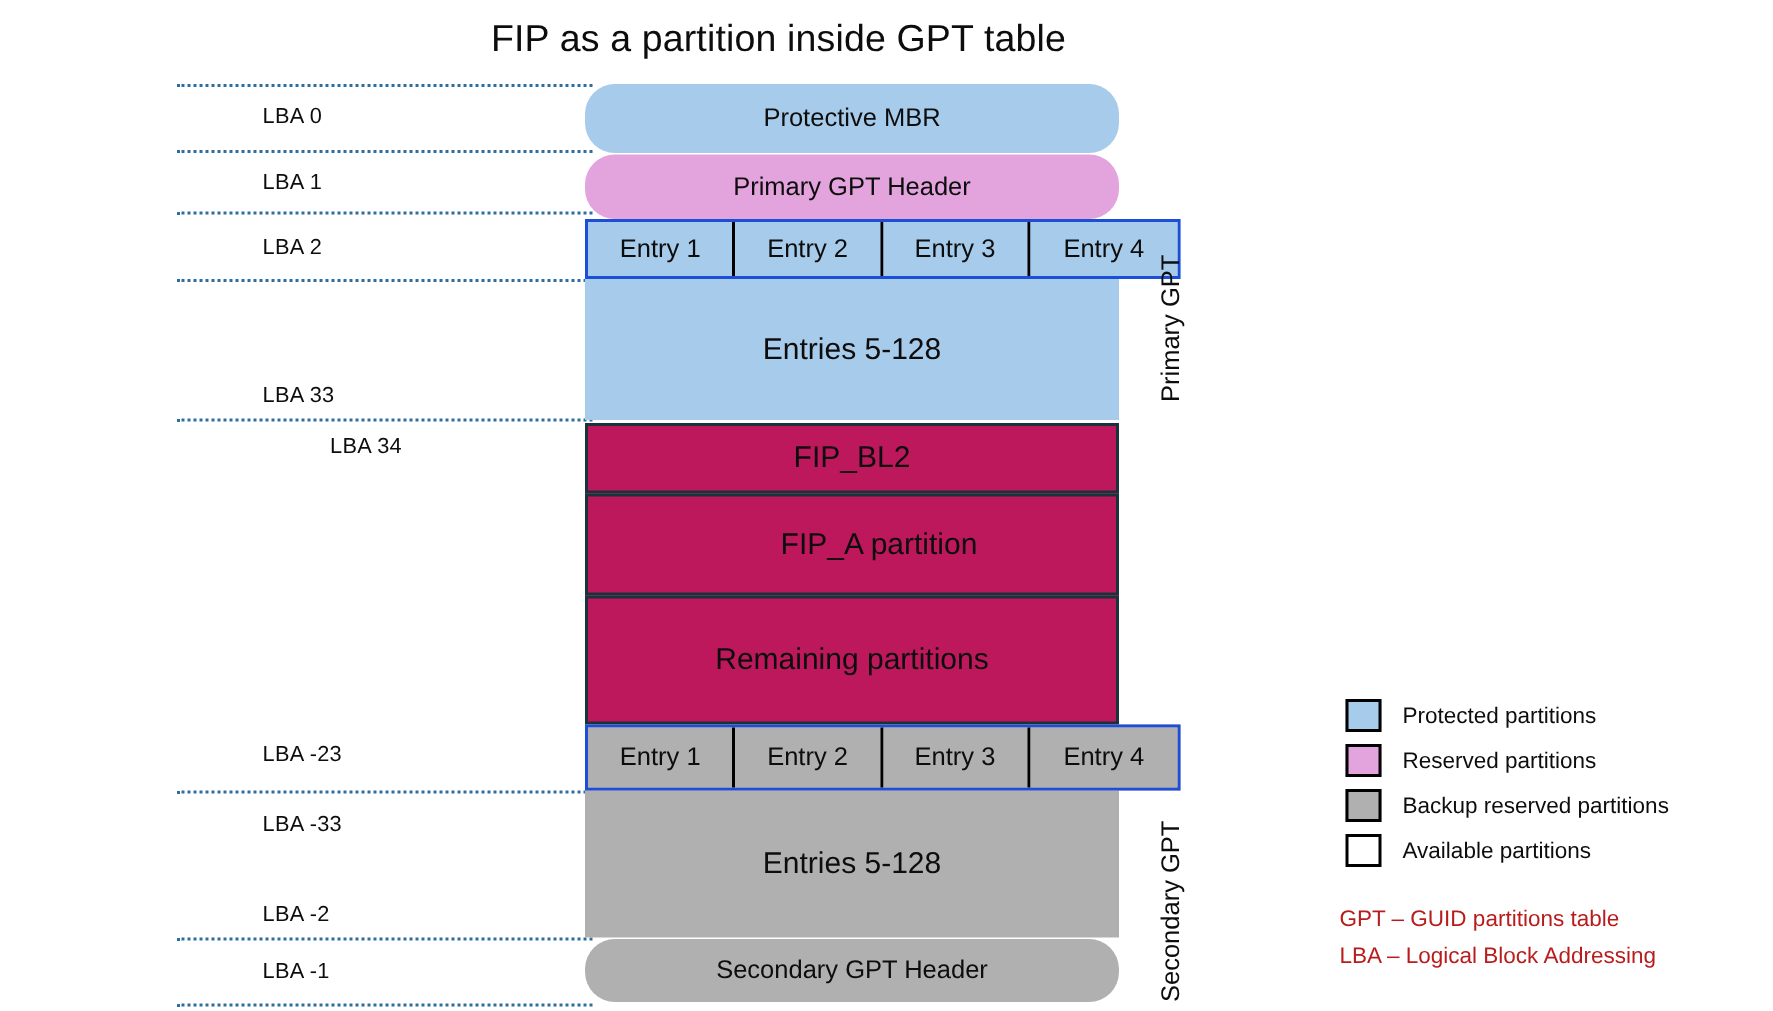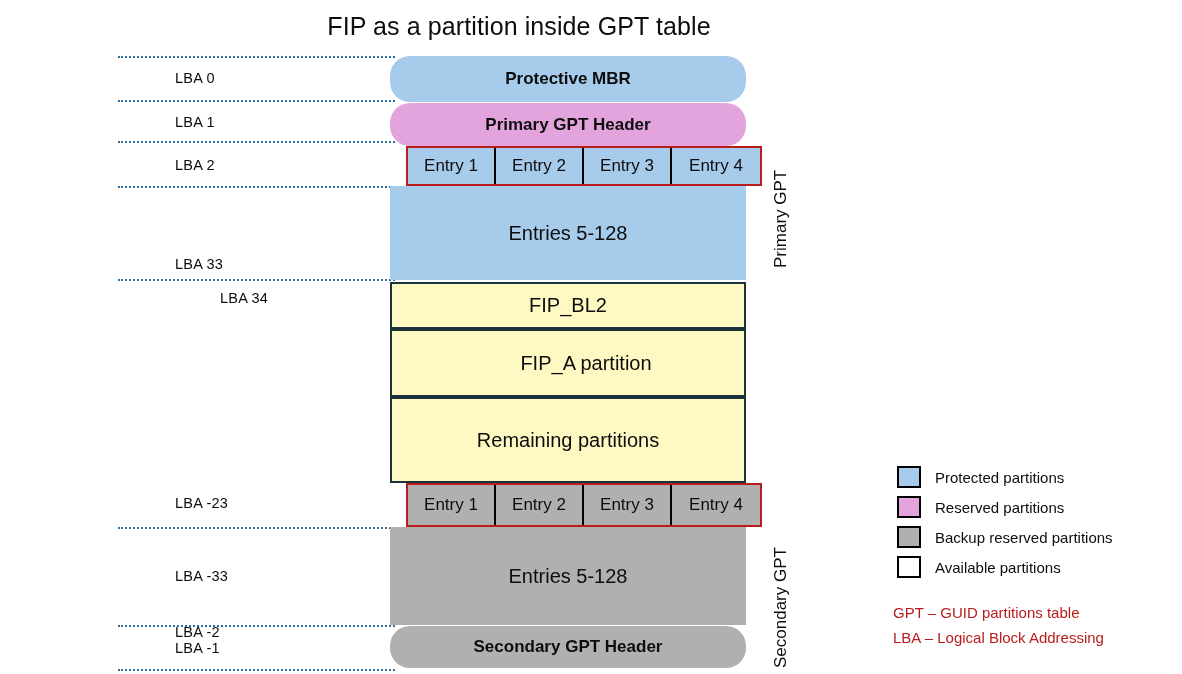--- a/index.html
+++ b/index.html
@@ -63,34 +63,34 @@
     left: 0;
     width: 356px;
     box-sizing: border-box;
     display: flex;
     align-items: center;
     justify-content: center;
     font-size: 20px;
     color: #0d0d0d;
     white-space: nowrap;
   }
-  .band.bold { font-weight: bold; font-size: 17px; border-radius: 20px; }
+  .band.bold { font-weight: normal; font-size: 17px; border-radius: 20px; }
   .blue  { background: #a7cbea; }
   .pink  { background: #e3a3dd; }
   .gray  { background: #b0b0b0; }
-  .white { background: #fef9c3; border: 2px solid #19323c; }
+  .white { background: #be185d; border: 2px solid #19323c; }
 
   
   .entry-row {
     position: absolute;
-    left: 16px;
-    width: 356px;
-    display: flex;
-    box-sizing: border-box;
-    border: 2px solid #b91c1c;
+    left: 0;
+    width: 397px;
+    display: flex;
+    box-sizing: border-box;
+    border: 2px solid #1d4ed8;
   }
   .entry-cell {
     flex: 1 1 25%;
     box-sizing: border-box;
     text-align: center;
     font-size: 17px;
     color: #0d0d0d;
     display: flex;
     align-items: center;
     justify-content: center;
@@ -162,22 +162,22 @@
     <div class="guide" style="top: 669px;"></div>
   </div>
 
 <div id="lba-layer">
     <div class="lba" style="top: 70px;">LBA 0</div>
     <div class="lba" style="top: 114px;">LBA 1</div>
     <div class="lba" style="top: 157px;">LBA 2</div>
     <div class="lba" style="top: 256px;">LBA 33</div>
     <div class="lba" style="top: 290px; margin-left: 45px;">LBA 34</div>
     <div class="lba" style="top: 495px;">LBA -23</div>
-    <div class="lba" style="top: 568px;">LBA -33</div>
-    <div class="lba" style="top: 602px; margin-top: 22px;">LBA -2</div>
+    <div class="lba" style="top: 542px;">LBA -33</div>
+    <div class="lba" style="top: 602px;">LBA -2</div>
     <div class="lba" style="top: 640px;">LBA -1</div>
   </div>
 
 <div id="stack">
     <div class="band blue bold" style="top: 0px; height: 46px;">Protective MBR</div>
     <div class="band pink bold" style="top: 47px; height: 43px;">Primary GPT Header</div>
     <div class="band blue" style="top: 130px; height: 94px;">Entries 5-128</div>
     <div class="band white" style="top: 226px; height: 47px;">FIP_BL2</div>
     <div class="band white" style="top: 273px; height: 68px; padding-left: 36px;">FIP_A partition</div>
     <div class="band white" style="top: 341px; height: 86px;">Remaining partitions</div>

